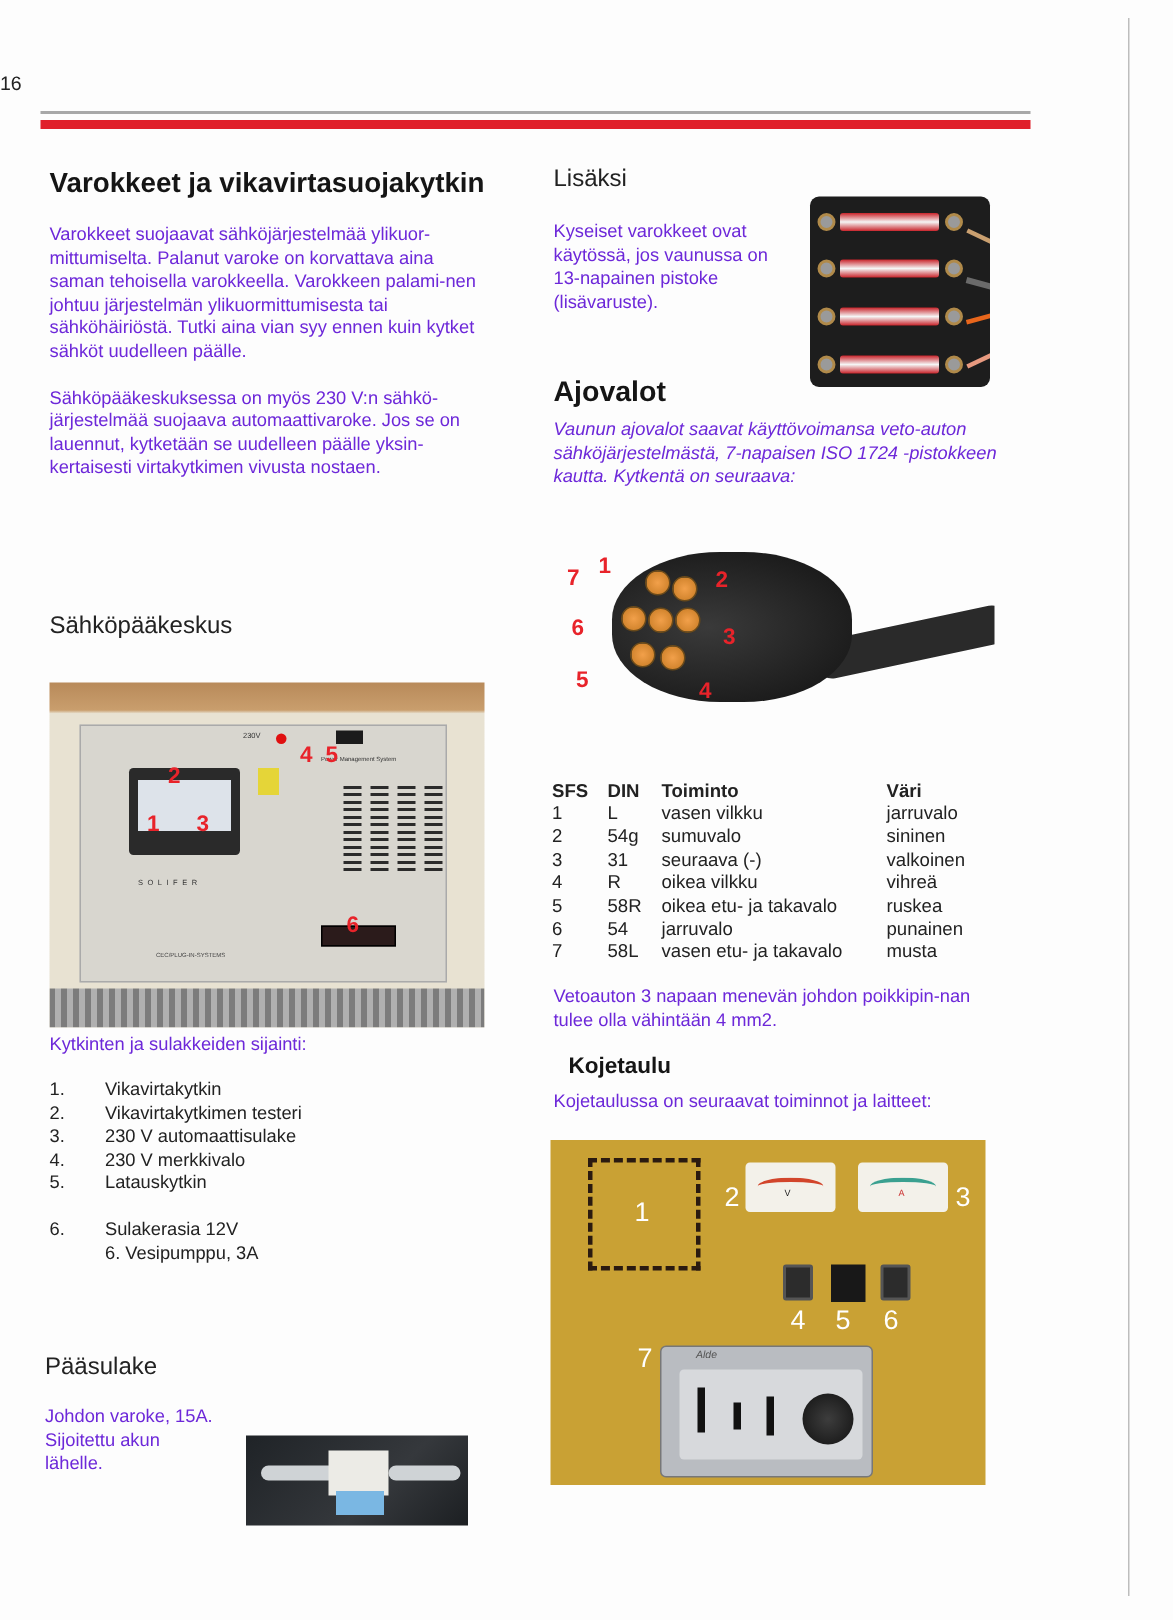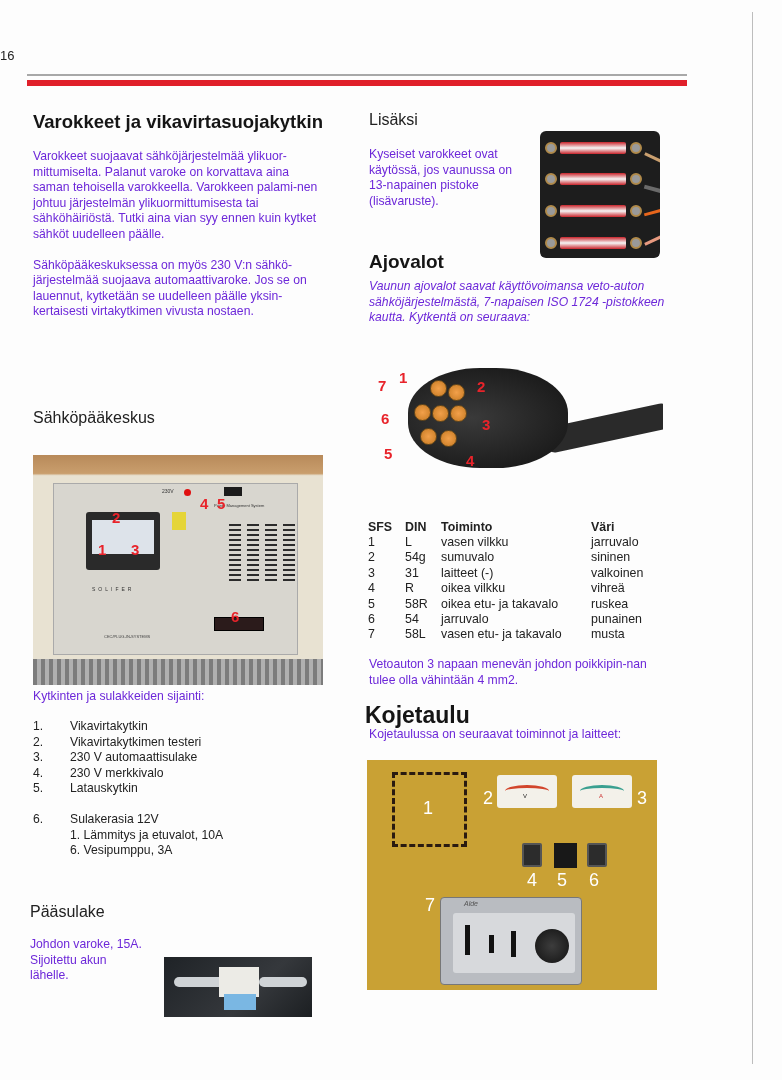--- a/index.html
+++ b/index.html
@@ -125,24 +125,20 @@
       <span>230 V merkkivalo</span>
     </div>
   <div class="row">
       <span class="n">5.</span>
       <span>Latauskytkin</span>
     </div>
   <div style="height:15px;"></div>
   <div class="row">
       <span class="n">6.</span>
       <span>Sulakerasia 12V</span>
-    </div>
-  <div class="row">
-      <span class="n"></span>
-      <span>1. Lämmitys ja etuvalot, 10A</span>
     </div>
   <div class="row">
       <span class="n"></span>
       <span>6. Vesipumppu, 3A</span>
     </div>
 </div>
 
 <div class="abs h-light" style="left:30px;top:903px;">Pääsulake</div>
 <div class="abs body-text" style="left:30px;top:937px;">
   <div>Johdon varoke, 15A.</div>
@@ -218,21 +214,21 @@
       </tr>
       <tr>
         <td>2</td>
         <td>54g</td>
         <td>sumuvalo</td>
         <td>sininen</td>
       </tr>
       <tr>
         <td>3</td>
         <td>31</td>
-        <td>laitteet (-)</td>
+        <td>seuraava (-)</td>
         <td>valkoinen</td>
       </tr>
       <tr>
         <td>4</td>
         <td>R</td>
         <td>oikea vilkku</td>
         <td>vihreä</td>
       </tr>
       <tr>
         <td>5</td>
@@ -250,21 +246,21 @@
         <td>7</td>
         <td>58L</td>
         <td>vasen etu- ja takavalo</td>
         <td>musta</td>
       </tr>
     </tbody>
 </table>
 
 <div class="abs body-text" style="left:369px;top:657px;width:295px;">Vetoauton 3 napaan menevän johdon poikkipin-nan tulee olla vähintään 4 mm2.</div>
 
-<div class="abs h-bold" style="left:365px;top:702px;font-size:23px;">Kojetaulu</div>
+<div class="abs h-bold" style="left:379px;top:702px;font-size:15px;">Kojetaulu</div>
 <div class="abs body-text" style="left:369px;top:727px;text-align:right;">Kojetaulussa on seuraavat toiminnot ja laitteet:</div>
 
 <div class="abs photo dash-photo">
   <div class="abs dash-box1"></div>
   <div class="abs meter" style="left:130px;top:15px;">
     <div class="abs meter-arc"></div>
     <span class="abs" style="left:26px;top:18px;font-size:6px;">V</span>
   </div>
   <div class="abs meter" style="left:205px;top:15px;">
     <div class="abs meter-arc" style="border-top-color:#3aa090;"></div>

